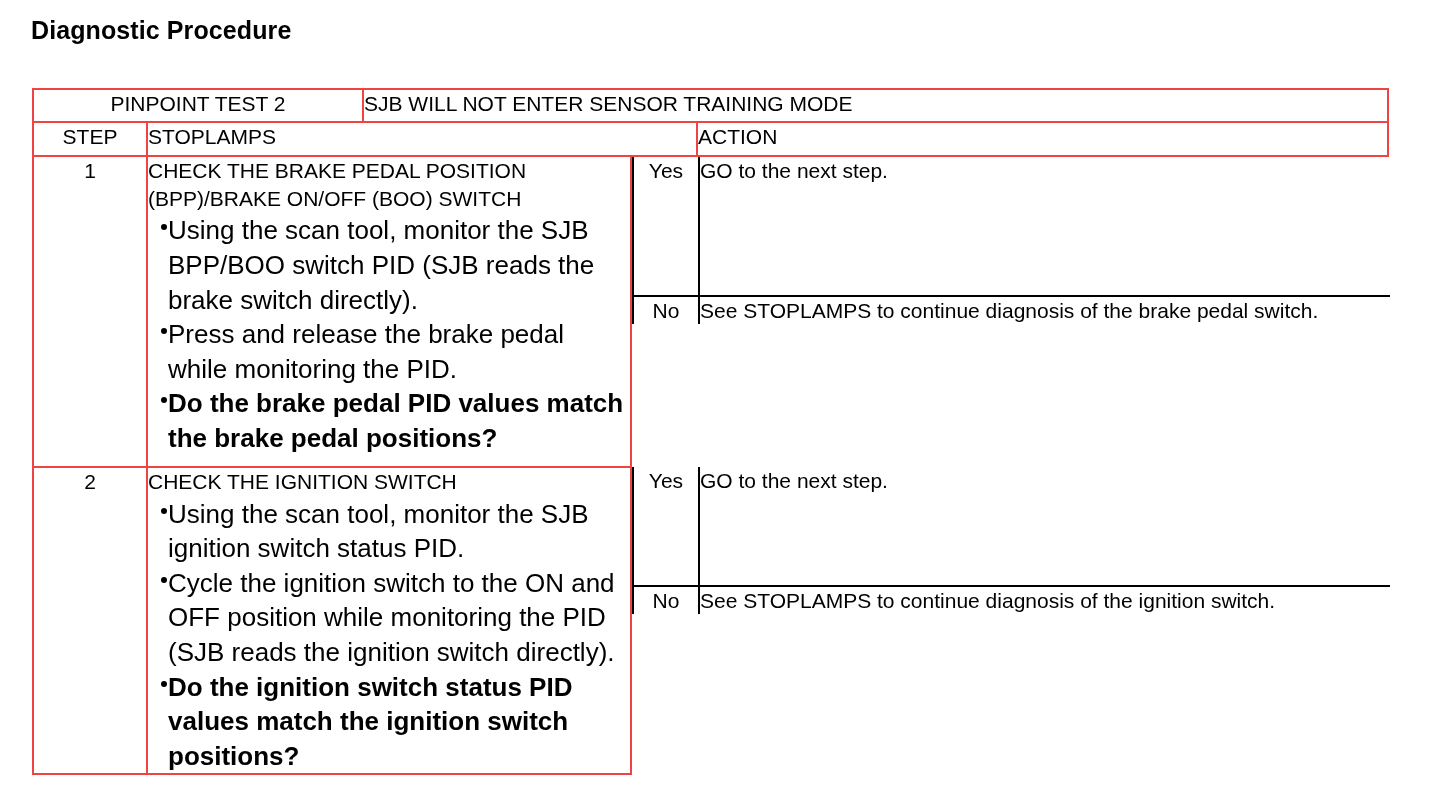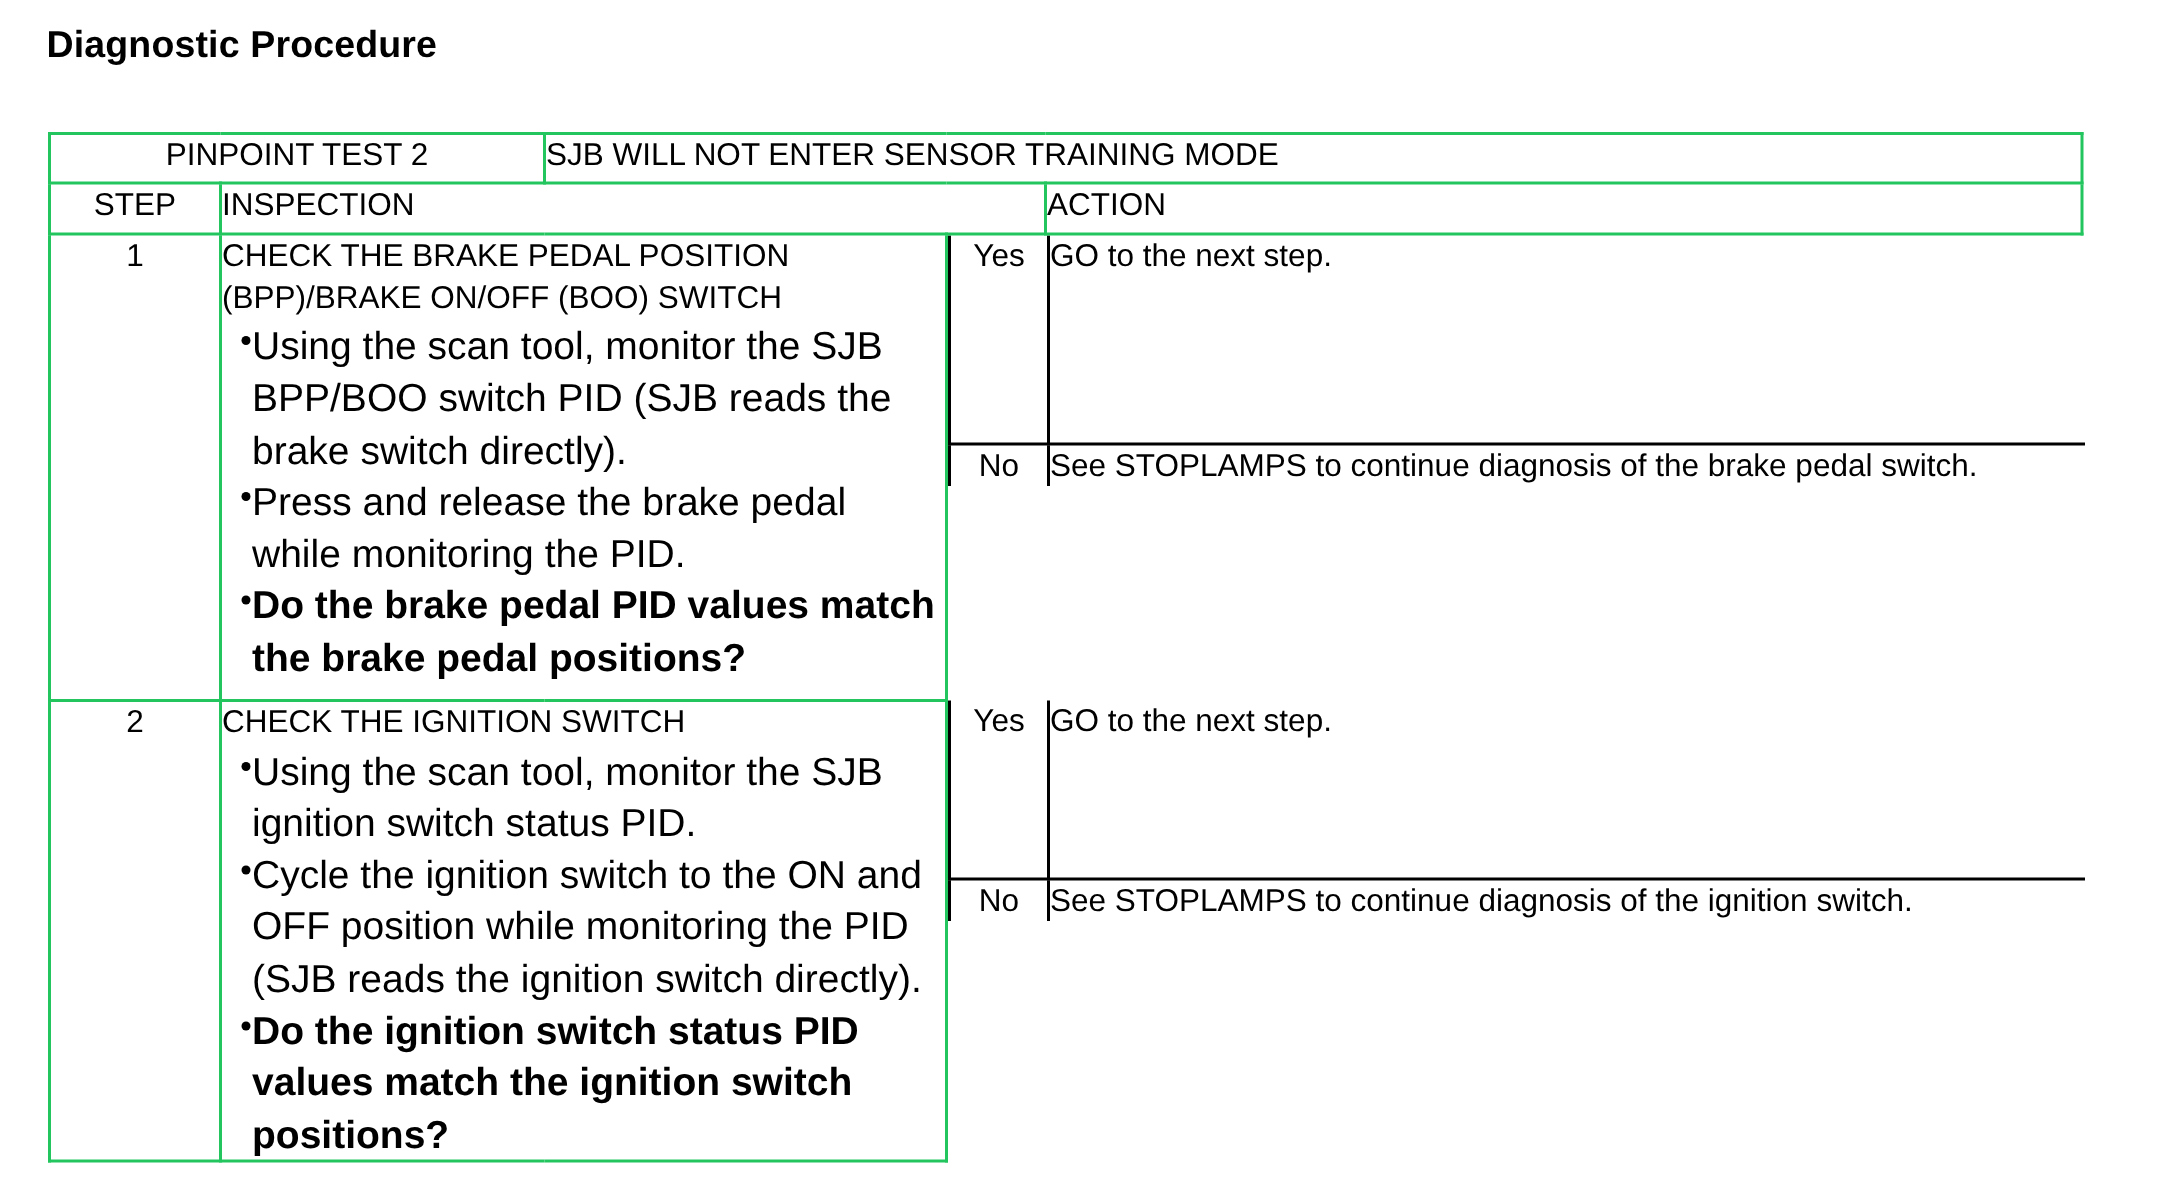--- a/index.html
+++ b/index.html
@@ -28,21 +28,21 @@
 
   .pinpoint-table {
     position: absolute;
     left: 32px;
     top: 88px;
     width: 1355px;
     border-collapse: collapse;
     table-layout: fixed;
   }
   .pinpoint-table td {
-    border: 2px solid #22c55e;
+    border: 2px solid #ef4444;
     vertical-align: top;
     padding: 0;
     font-size: 21px;
     line-height: 1.30;
   }
 
   
   .cell-test-id {
     text-align: center;
     padding: 2px 6px 4px 6px;
@@ -144,21 +144,21 @@
   </colgroup>
   <tbody>
 
     <tr>
       <td class="cell-test-id" colspan="2">PINPOINT TEST 2</td>
       <td class="cell-test-title" colspan="3">SJB WILL NOT ENTER SENSOR TRAINING MODE</td>
     </tr>
 
     <tr>
       <td class="cell-hdr-step">STEP</td>
-      <td class="cell-hdr-inspection" colspan="3">INSPECTION</td>
+      <td class="cell-hdr-inspection" colspan="3">STOPLAMPS</td>
       <td class="cell-hdr-action">ACTION</td>
     </tr>
 
     <tr style="height:311px">
       <td class="cell-step-num">1</td>
       <td class="cell-inspection" colspan="2">
         <p class="insp-heading">CHECK THE BRAKE PEDAL POSITION (BPP)/BRAKE ON/OFF (BOO) SWITCH</p>
         <ul class="insp-list">
           <li>Using the scan tool, monitor the SJB BPP/BOO switch PID (SJB reads the brake switch directly).</li>
           <li>Press and release the brake pedal while monitoring the PID.</li>

